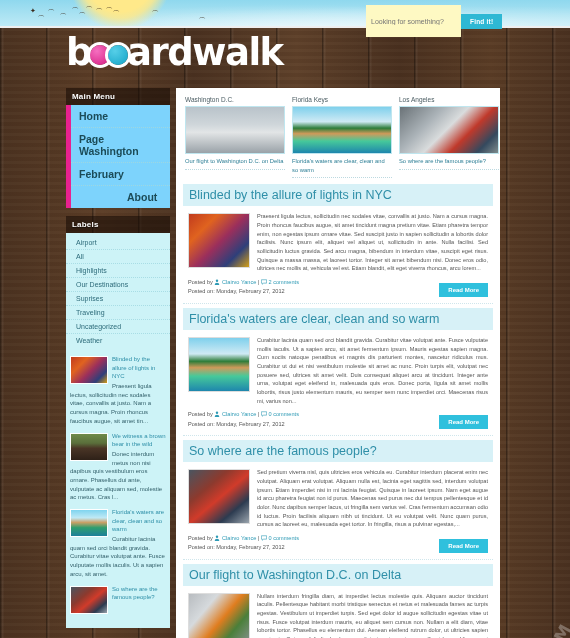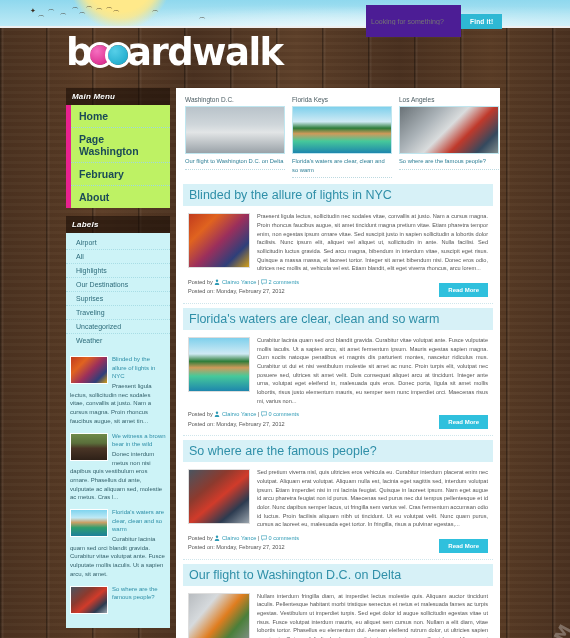--- a/index.html
+++ b/index.html
@@ -38,21 +38,21 @@
       linear-gradient(to right, #4b3220 0%, #5c3d26 18%, #4a3120 34%, #5e4029 52%, #49301f 70%, #5a3c25 86%, #4a3120 100%);
   }
 
   
   .search-wrap {
     position: absolute; top: 5px; left: 366px;
     display: flex; align-items: center; z-index: 12;
   }
   .search-input {
     width: 95px; height: 15px; border: none; outline: none;
-    background: #4c1d95; font-size: 7px; color: #7c8b91;
+    background: #fef9c3; font-size: 7px; color: #7c8b91;
     padding: 16px 5px; font-family: "Liberation Sans", sans-serif;
   }
   .find-btn {
     height: 15px; background: #2eb8d4; color: #fff; border: none;
     font-size: 6.5px; font-weight: bold; padding: 0 9px; cursor: pointer;
     font-family: "Liberation Sans", sans-serif; letter-spacing: .2px;
   }
 
   
   .logo {
@@ -74,32 +74,31 @@
   .sidebar { position: absolute; top: 88px; left: 66px; width: 104px; z-index: 8; }
   .content { position: absolute; top: 88px; left: 176px; width: 324px; background: #fff;
              min-height: 550px; padding: 6px 7px 10px 7px; z-index: 8; }
 
   
   .widget-title {
     background: rgba(20,10,4,.55);
     color: #fff; font-size: 8px; font-weight: bold;
     padding: 4px 6px; letter-spacing: .2px;
     text-shadow: 0 1px 1px rgba(0,0,0,.6);
-    font-style: italic;
   }
   .widget-title.popular { background: rgba(20,10,4,.45); font-size: 9px; padding: 5px 6px; }
 
   
-  .menu { background: #bef264; border-left: 5px solid #e8218f; }
+  .menu { background: #7dd3fc; border-left: 5px solid #e8218f; }
   .menu-item {
     display: block; padding: 5px 8px; font-size: 10.5px; font-weight: bold;
     color: #1b4b57; text-decoration: none;
     border-bottom: 1px dotted #9ed7e0; cursor: pointer;
   }
-  .menu-item:last-child { border-bottom: none; }
+  .menu-item:last-child { border-bottom: none; margin-left: 48px; }
 
   
   .labels { background: #cdf3f7; padding: 3px 0 4px 0; }
   .label-item {
     display: block; padding: 3px 10px; font-size: 7px; color: #2d6b7a;
     text-decoration: none; border-bottom: 1px dotted #a8dde5; cursor: pointer;
   }
   .label-item:last-child { border-bottom: none; }
 
   

